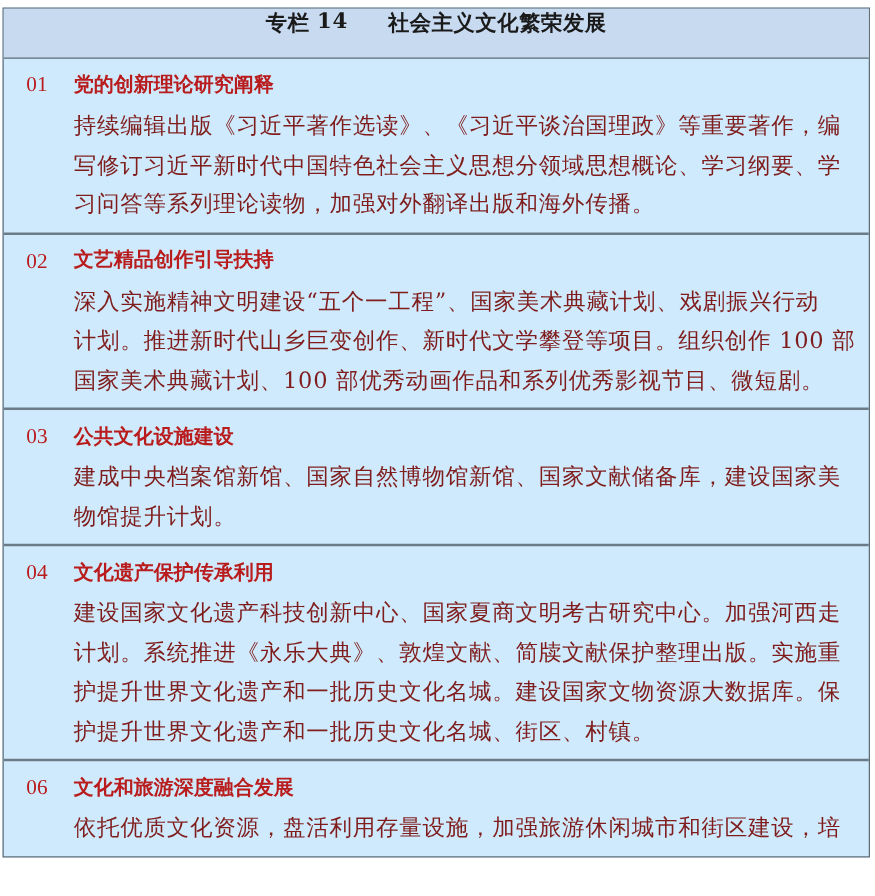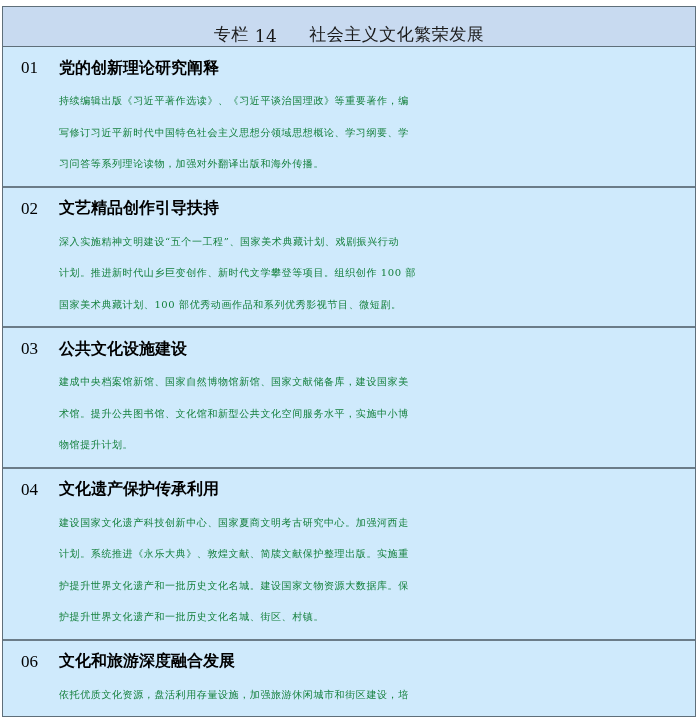--- a/index.html
+++ b/index.html
@@ -6,38 +6,39 @@
   body { width: 700px; height: 717px; position: relative; overflow: hidden; }
   .panel {
     position: absolute; left: 2px; top: 6px; width: 694px;
     border: 1.5px solid #5f6f7a;
     background: #cfeafc;
     box-sizing: border-box;
   }
   .header {
     height: 39px; background: #c8daf0;
     border-bottom: 1.5px solid #5f6f7a;
-    display: flex; align-items: flex-end; justify-content: center;
+    display: flex; align-items: flex-start; justify-content: center;
     font-family: "DejaVu Serif", serif; font-size: 17px; color: #1a1a1a;
     letter-spacing: 0.5px;
+    font-weight: bold;
   }
   .header .num { margin: 0 32px 0 6px; }
   .section { border-bottom: 2px solid #6b7c88; padding: 4px 0 6px 0; box-sizing: border-box; }
   .section:last-child { border-bottom: none; }
   .sec-title {
     display: flex; align-items: center; height: 34px;
-    font-family: "DejaVu Sans", sans-serif; font-size: 16px; color: #000000; font-weight: bold;
+    font-family: "DejaVu Sans", sans-serif; font-size: 16px; color: #b91c1c; font-weight: bold;
   }
   .sec-num {
     width: 56px; text-align: left; padding-left: 18px; box-sizing: border-box;
     font-family: "Liberation Serif", serif; font-weight: normal; font-size: 17px;
   }
   .sec-body {
     padding: 0 24px 0 56px;
-    font-family: "DejaVu Serif", serif; font-size: 10px; line-height: 31.5px; color: #15803d;
+    font-family: "DejaVu Serif", serif; font-size: 18px; line-height: 31.5px; color: #7f1d1d;
     text-align: justify; letter-spacing: 0.6px;
   }
   .sec-body .line { display: block; white-space: nowrap; }
 </style>
 </head>
 <body>
 
 <div class="panel">
   <div class="header">
     <span>专栏</span>
@@ -69,21 +70,20 @@
     </div>
   </div>
 
   <div class="section">
     <div class="sec-title">
       <span class="sec-num">03</span>
       <span>公共文化设施建设</span>
     </div>
     <div class="sec-body">
       <span class="line">建成中央档案馆新馆、国家自然博物馆新馆、国家文献储备库，建设国家美</span>
-      <span class="line">术馆。提升公共图书馆、文化馆和新型公共文化空间服务水平，实施中小博</span>
       <span class="line">物馆提升计划。</span>
     </div>
   </div>
 
   <div class="section">
     <div class="sec-title">
       <span class="sec-num">04</span>
       <span>文化遗产保护传承利用</span>
     </div>
     <div class="sec-body">

